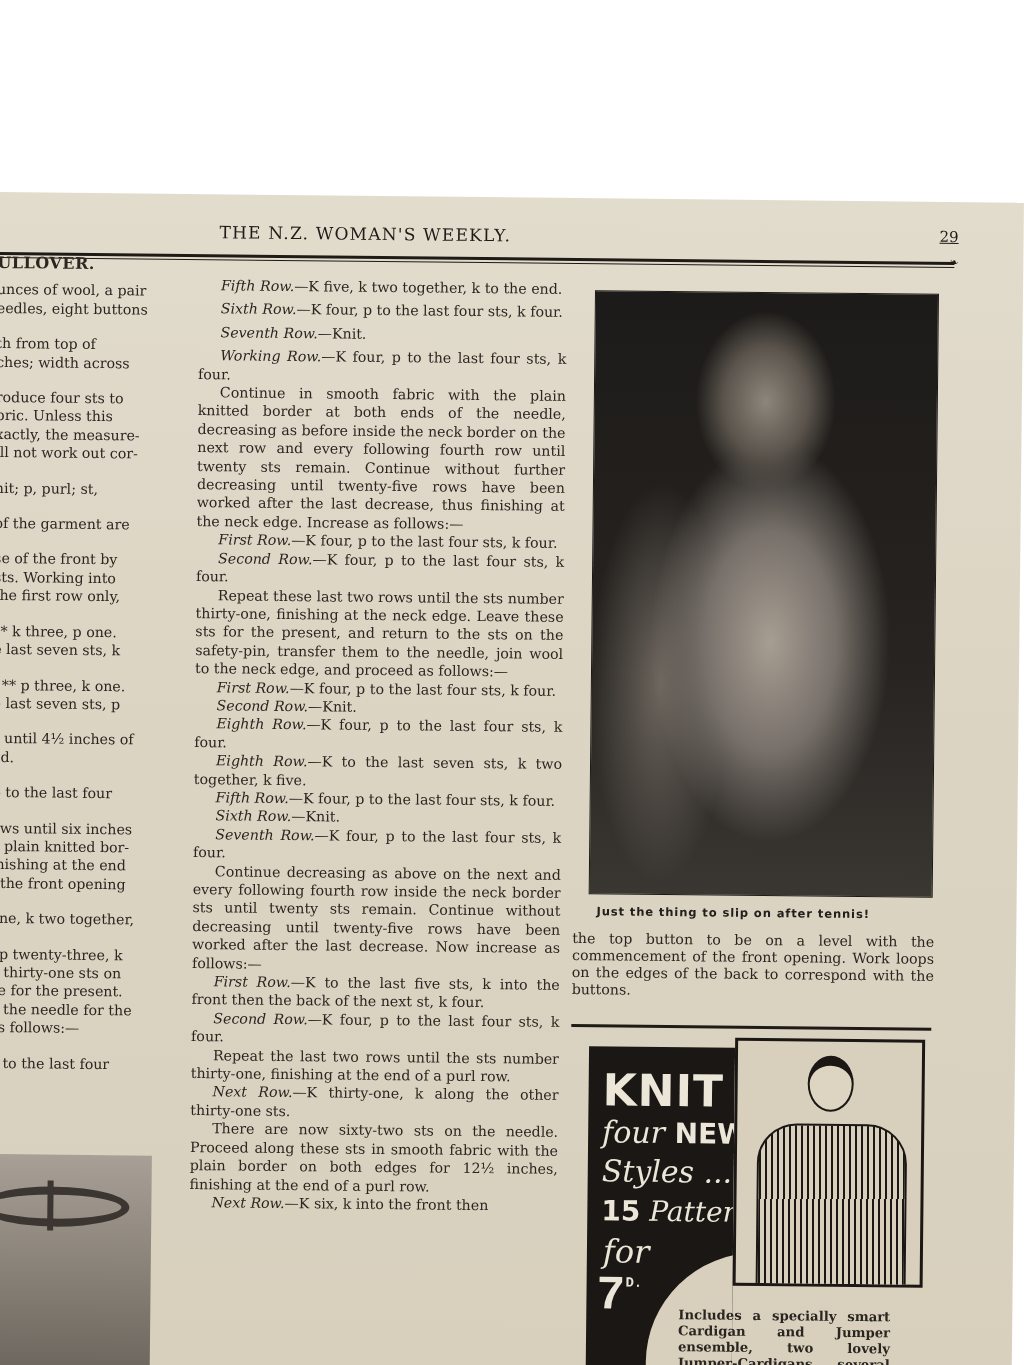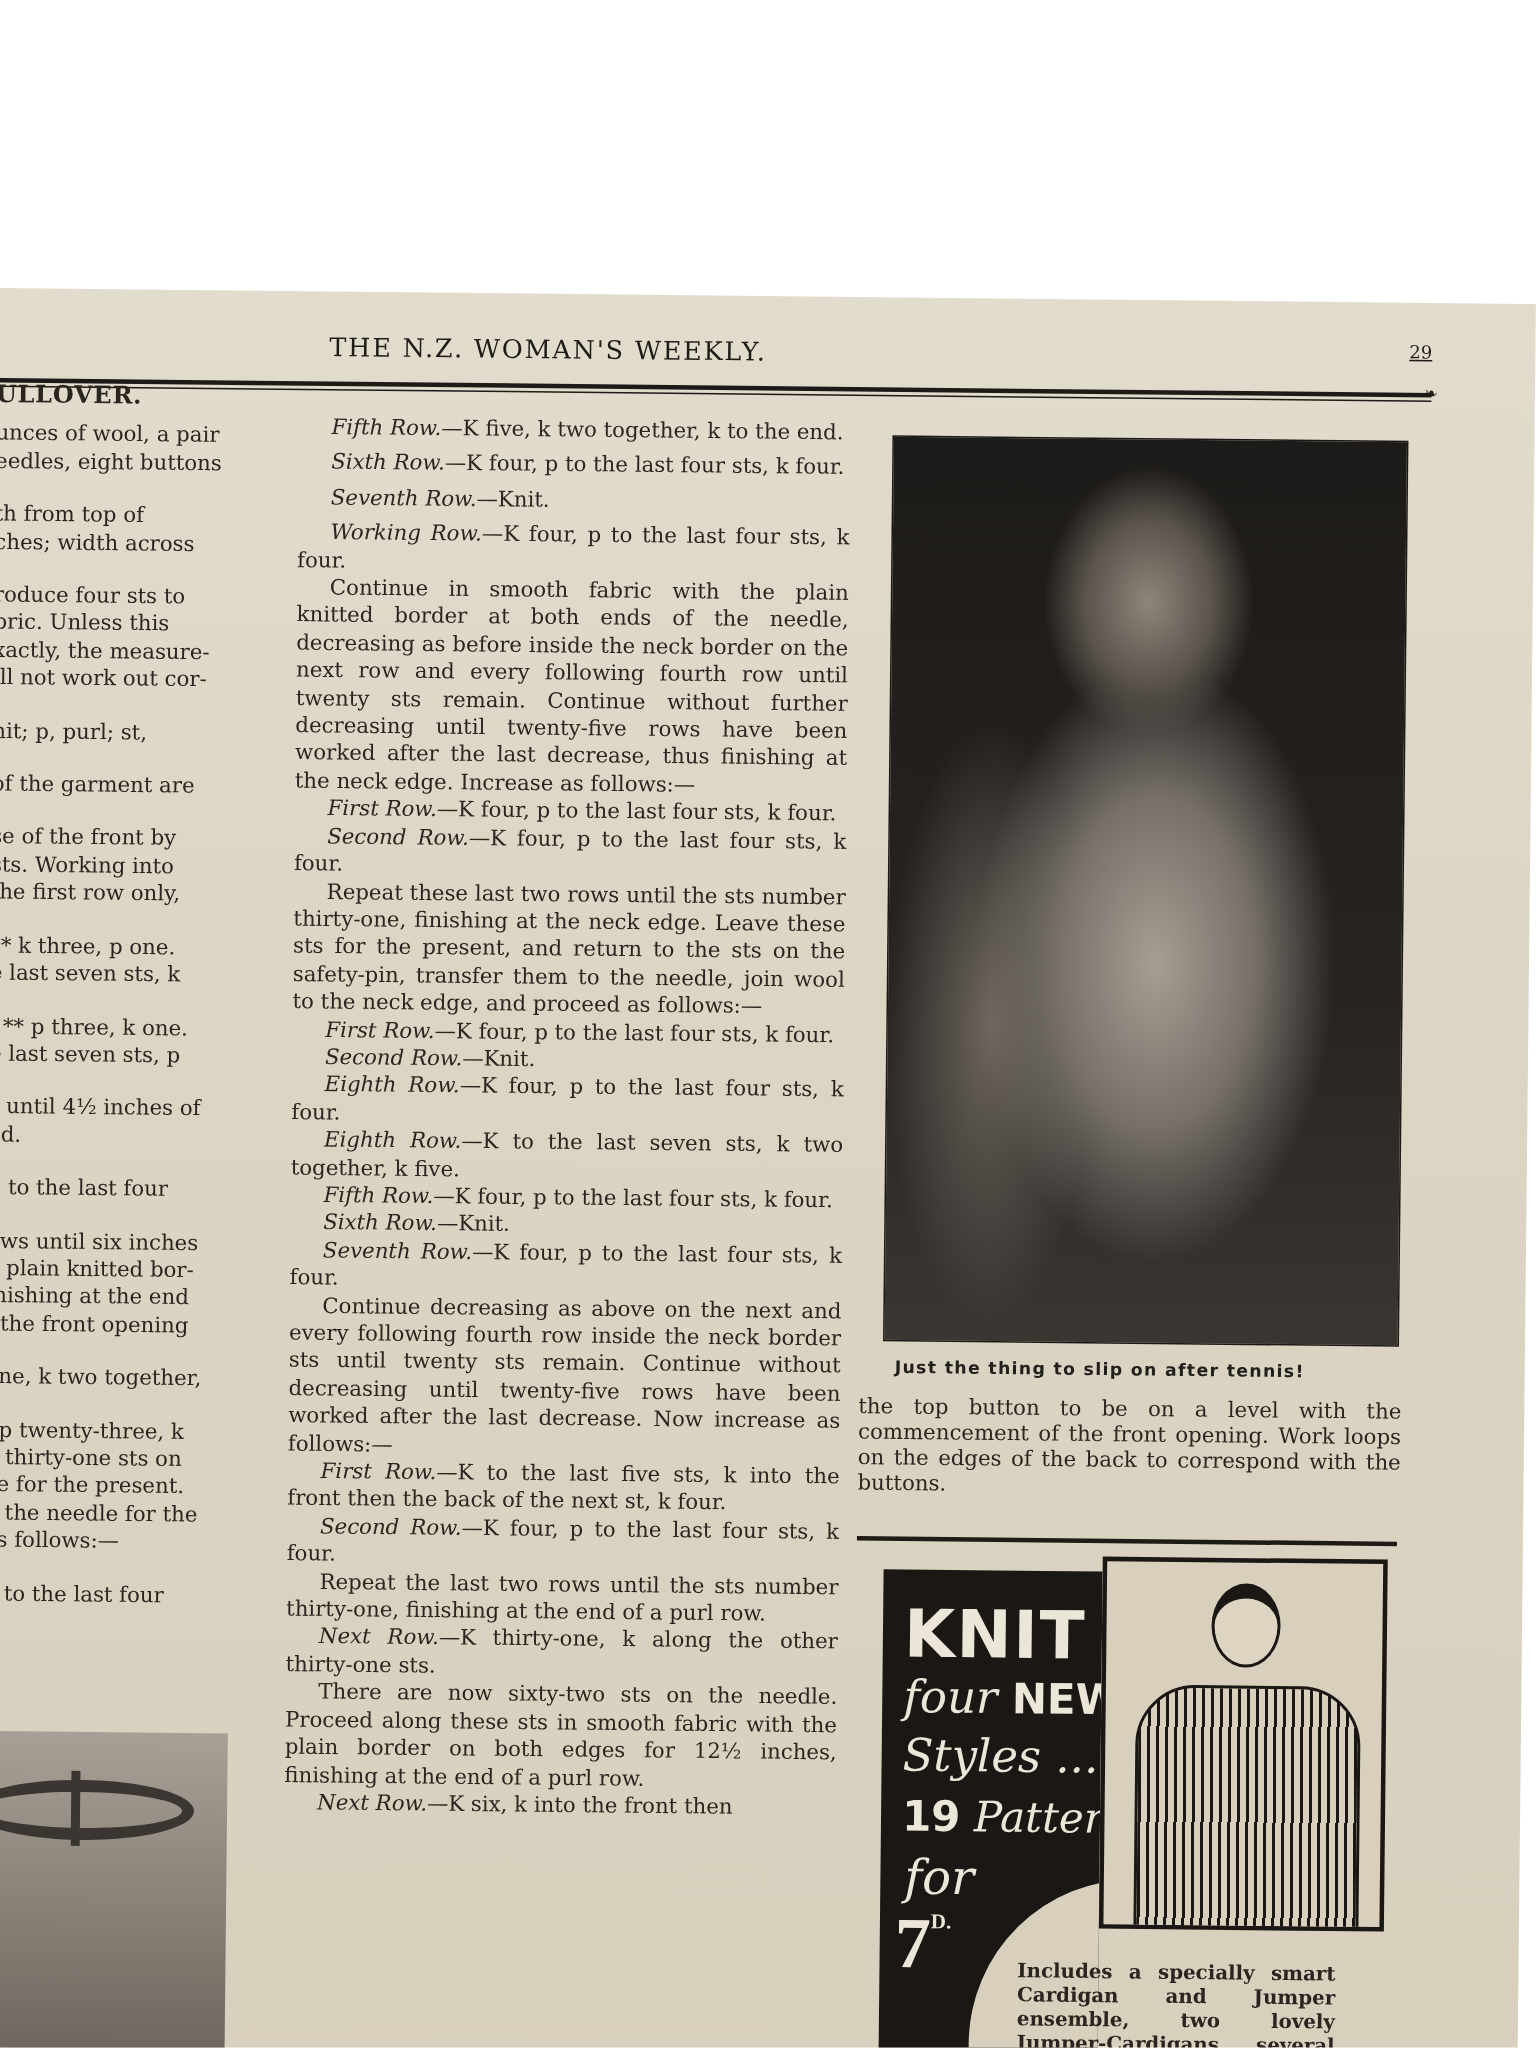--- a/index.html
+++ b/index.html
@@ -20,21 +20,21 @@
   }
   .header {
     position: absolute; left: 0; top: 20px; width: 1000px; height: 40px;
   }
   .header-title {
     position: absolute; left: 220px; top: 8px;
     font-family: "DejaVu Serif", serif; font-size: 17px; letter-spacing: 1.2px;
     color: #1f1b17;
   }
   .page-number {
-    position: absolute; left: 940px; top: 6px; font-size: 12px; color: #1f1b17; text-decoration: underline;
+    position: absolute; left: 940px; top: 6px; font-size: 15px; color: #1f1b17; text-decoration: underline;
   }
   .header-rule {
     position: absolute; left: 0; top: 40px; width: 955px; height: 6px;
     border-top: 3px solid #1e1a16; border-bottom: 1px solid #1e1a16;
   }
   .header-ornament {
     position: absolute; left: 950px; top: 34px; font-size: 11px; color: #1e1a16;
   }
   .col {
     position: absolute; font-size: 14.2px; line-height: 18.4px; text-align: justify;
@@ -72,21 +72,21 @@
     background: #d8d0bd; border-radius: 50%;
   }
   .ad-knit { position: absolute; left: 612px; top: 866px; font-family: "DejaVu Sans", sans-serif; font-weight: bold; font-size: 44px; color: #ece6d8; letter-spacing: 1px; }
   .ad-line { position: absolute; font-family: "DejaVu Serif", serif; font-style: italic; color: #ece6d8; }
   .ad-new { position: absolute; left: 612px; top: 916px; font-size: 30px; }
   .ad-new b { font-family: "DejaVu Sans", sans-serif; font-style: normal; font-size: 28px; }
   .ad-styles { position: absolute; left: 612px; top: 955px; font-size: 30px; }
   .ad-patterns { position: absolute; left: 612px; top: 996px; font-size: 28px; }
   .ad-patterns b { font-family: "DejaVu Sans", sans-serif; font-style: normal; }
   .ad-for { position: absolute; left: 614px; top: 1034px; font-size: 32px; }
-  .ad-price { position: absolute; left: 608px; top: 1070px; font-family: Liberation Serif, serif; font-weight: bold; font-size: 48px; color: #ece6d8; }
+  .ad-price { position: absolute; left: 608px; top: 1070px; font-family: Liberation Mono, monospace; font-weight: bold; font-size: 48px; color: #ece6d8; }
   .ad-price sup { font-size: 14px; vertical-align: top; position: relative; top: 6px; }
   .ad-illustration {
     position: absolute; left: 744px; top: 838px; width: 190px; height: 248px;
     border: 3px solid #1a1714; background: #d8d0bd; overflow: hidden;
   }
   .ad-illustration .head { position: absolute; left: 70px; top: 14px; width: 46px; height: 56px; border-radius: 50%; background: #ddd5c2; border: 2px solid #1a1714; border-top: 10px solid #1a1714; }
   .ad-illustration .body { position: absolute; left: 20px; top: 82px; width: 150px; height: 170px; border: 2px solid #1a1714; border-radius: 40px 40px 0 0;
     background: repeating-linear-gradient(90deg, #1a1714 0 2px, #d8d0bd 2px 6px); }
   .ad-desc { position: absolute; left: 690px; top: 1108px; width: 212px; font-size: 13.2px; line-height: 16px; text-align: justify; font-weight: bold; color: #2a2520; }
   .bottom-photo {
@@ -178,21 +178,21 @@
   <div class="col3-text">the top button to be on a level with the commencement of the front opening. Work loops on the edges of the back to correspond with the buttons.</div>
 
   <div class="ad-rule"></div>
 
   <div class="ad-black">
       <div class="cut"></div>
     </div>
   <div class="ad-knit">KNIT</div>
   <div class="ad-line ad-new"><span>four</span> <b>NEW</b></div>
   <div class="ad-line ad-styles">Styles ...</div>
-  <div class="ad-line ad-patterns"><b>19</b> <span>Patterns</span></div>
+  <div class="ad-line ad-patterns"><b>15</b> <span>Patterns</span></div>
   <div class="ad-line ad-for">for</div>
   <div class="ad-price"><span>7</span><sup>D.</sup></div>
 
   <div class="ad-illustration">
     <div class="body"></div>
     <div class="head"></div>
   </div>
   <div class="ad-desc">Includes a specially smart Cardigan and Jumper ensemble, two lovely Jumper-Cardigans, several other Cardigans and Jumpers, Chic Caps and Scarves</div>
 
   <div class="bottom-photo">

